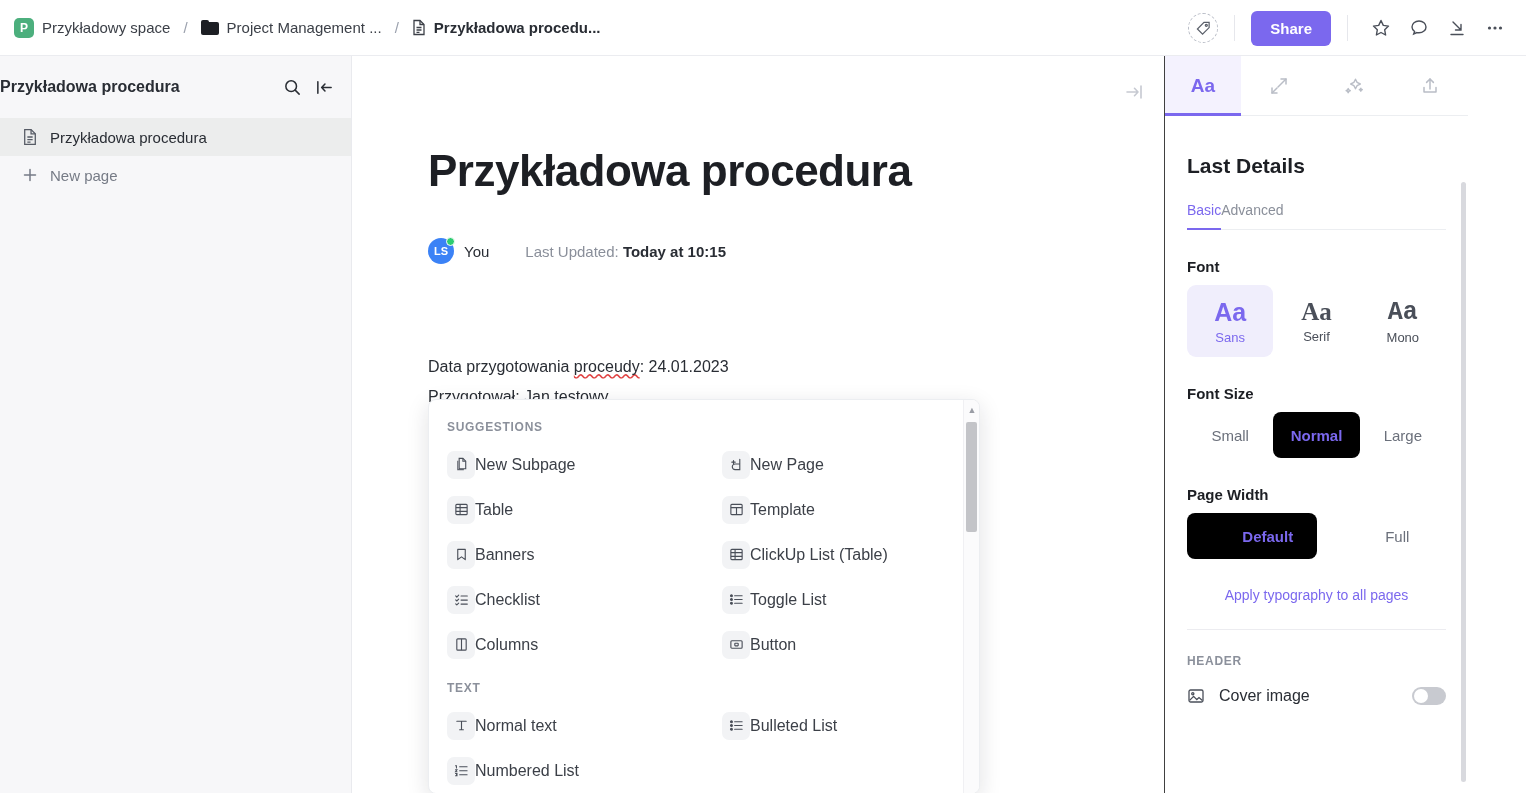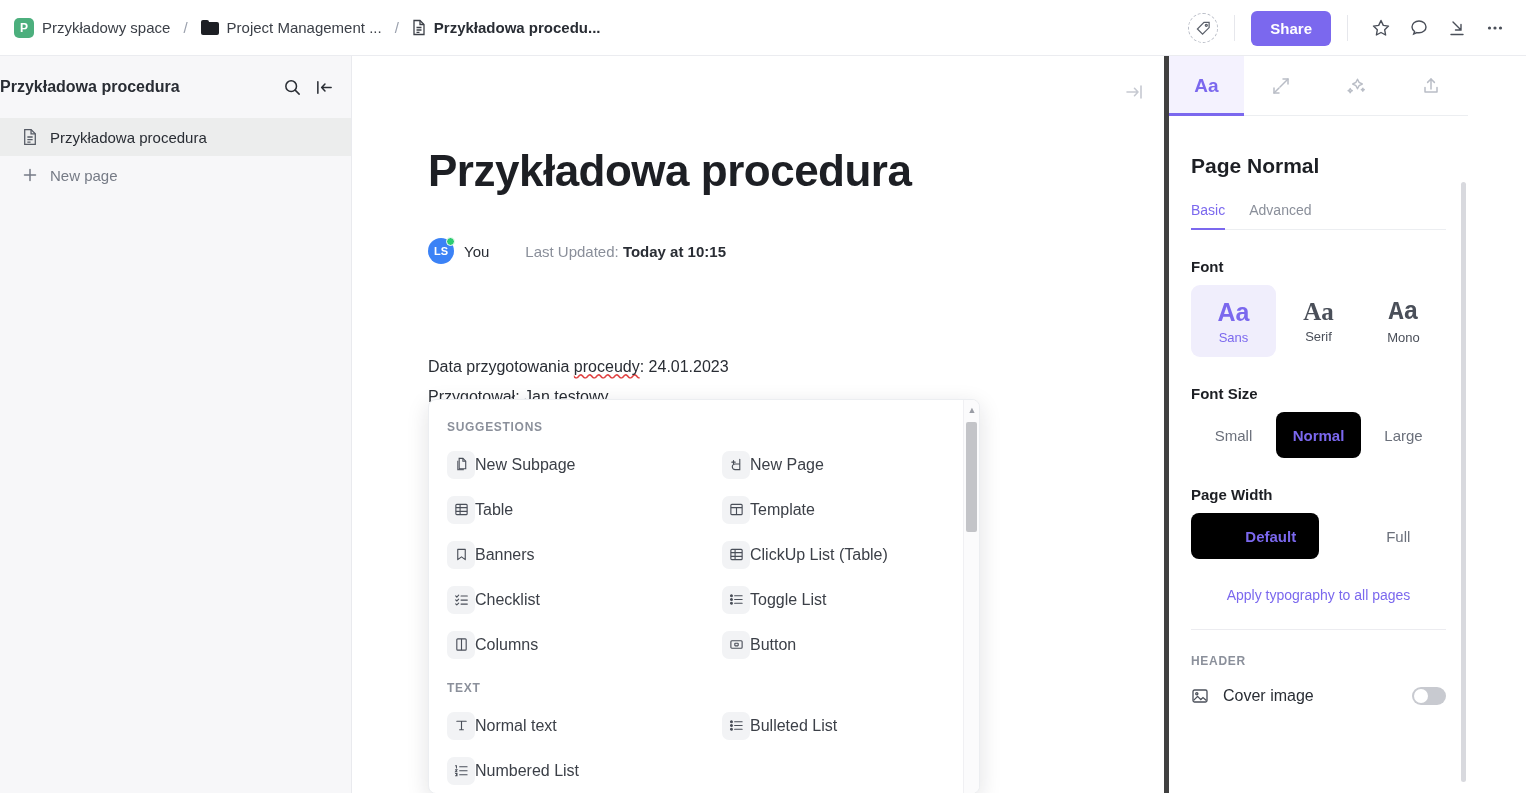--- a/index.html
+++ b/index.html
@@ -156,37 +156,37 @@
     color: #9a9da5; font-size: 9px;
   }
   .dd-thumb {
     position: absolute; top: 22px; left: 2px; width: 11px; height: 110px;
     background: #c3c4c8; border-radius: 2px;
   }
 
   
   .rpanel {
     position: absolute; left: 1164px; top: 56px; width: 304px; height: 737px;
-    background: #fff; border-left: 5px solid #404040;
+    background: #fff; border-left: 1px solid #404040;
   }
   .rp-tabs { display: flex; height: 60px; border-bottom: 1px solid #eceef1; }
   .rp-tab {
     flex: 1; display: flex; align-items: center; justify-content: center;
     cursor: pointer; color: #b9bdc6; position: relative;
   }
   .rp-tab.active { background: #f4f2fe; color: #7b68ee; }
   .rp-tab.active:after {
     content: ""; position: absolute; left: 0; bottom: -1px; width: 100%; height: 3px;
     background: #7b68ee;
   }
   .rp-tab .aa { font-size: 19px; font-weight: bold; }
 
   .rp-body { padding: 0 22px; position: relative; height: 677px; overflow: hidden; }
   .rp-title { font-size: 21px; font-weight: bold; color: #1d1f24; padding-top: 38px; }
-  .rp-subtabs { display: flex; gap: 24px; margin-top: 24px; border-bottom: 1px solid #eceef1; }
+  .rp-subtabs { display: flex; margin-top: 24px; border-bottom: 1px solid #eceef1; }
   .rp-subtab {
     font-size: 14px; color: #8a8f9a; padding-bottom: 11px; cursor: pointer; position: relative;
   }
   .rp-subtab.active { color: #7b68ee; }
   .rp-subtab.active:after {
     content: ""; position: absolute; left: 0; bottom: -1px; width: 100%; height: 2px; background: #7b68ee;
   }
 
   .rp-label { font-size: 15px; font-weight: bold; color: #1d1f24; margin-top: 28px; }
   .font-row { display: flex; margin-top: 10px; }
@@ -530,21 +530,21 @@
         <svg width="22" height="22" viewBox="0 0 22 22" fill="none" stroke="#b9bdc6" stroke-width="1.5" stroke-linecap="round" stroke-linejoin="round">
           <path d="M11 14V4"></path>
             <path d="M7.6 7.4L11 4l3.4 3.4"></path>
             <path d="M5 12.5v4.5h12v-4.5"></path>
         </svg>
       </span>
     </div>
   </div>
 
   <div class="rp-body">
-    <div class="rp-title">Page Normal</div>
+    <div class="rp-title">Last Details</div>
 
     <div class="rp-subtabs">
       <div class="rp-subtab active">Basic</div>
       <div class="rp-subtab">Advanced</div>
     </div>
 
     <div class="rp-label">Font</div>
     <div class="font-row">
       <div class="font-opt active">
         <span class="glyph">Aa</span>

